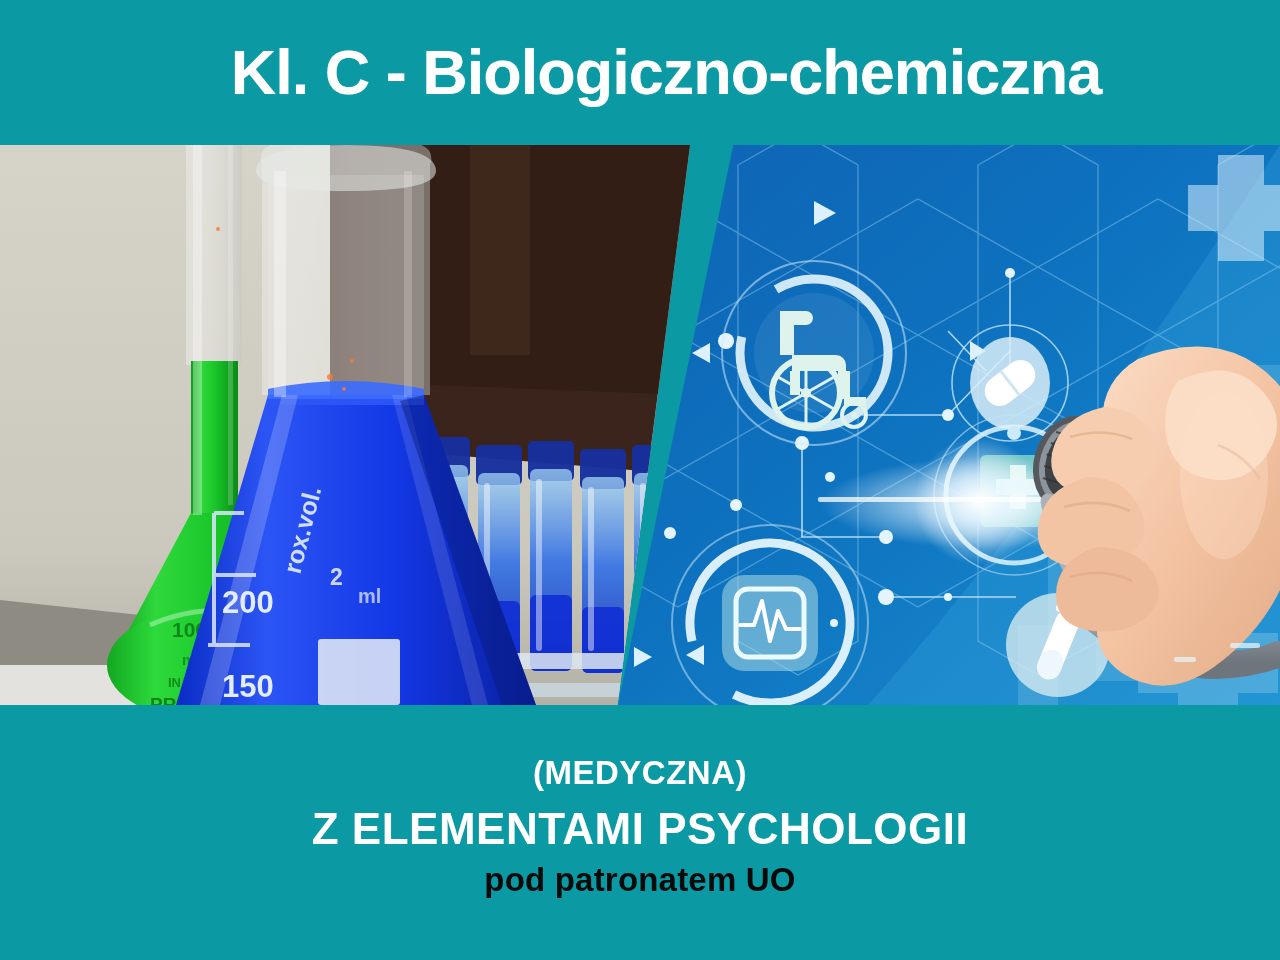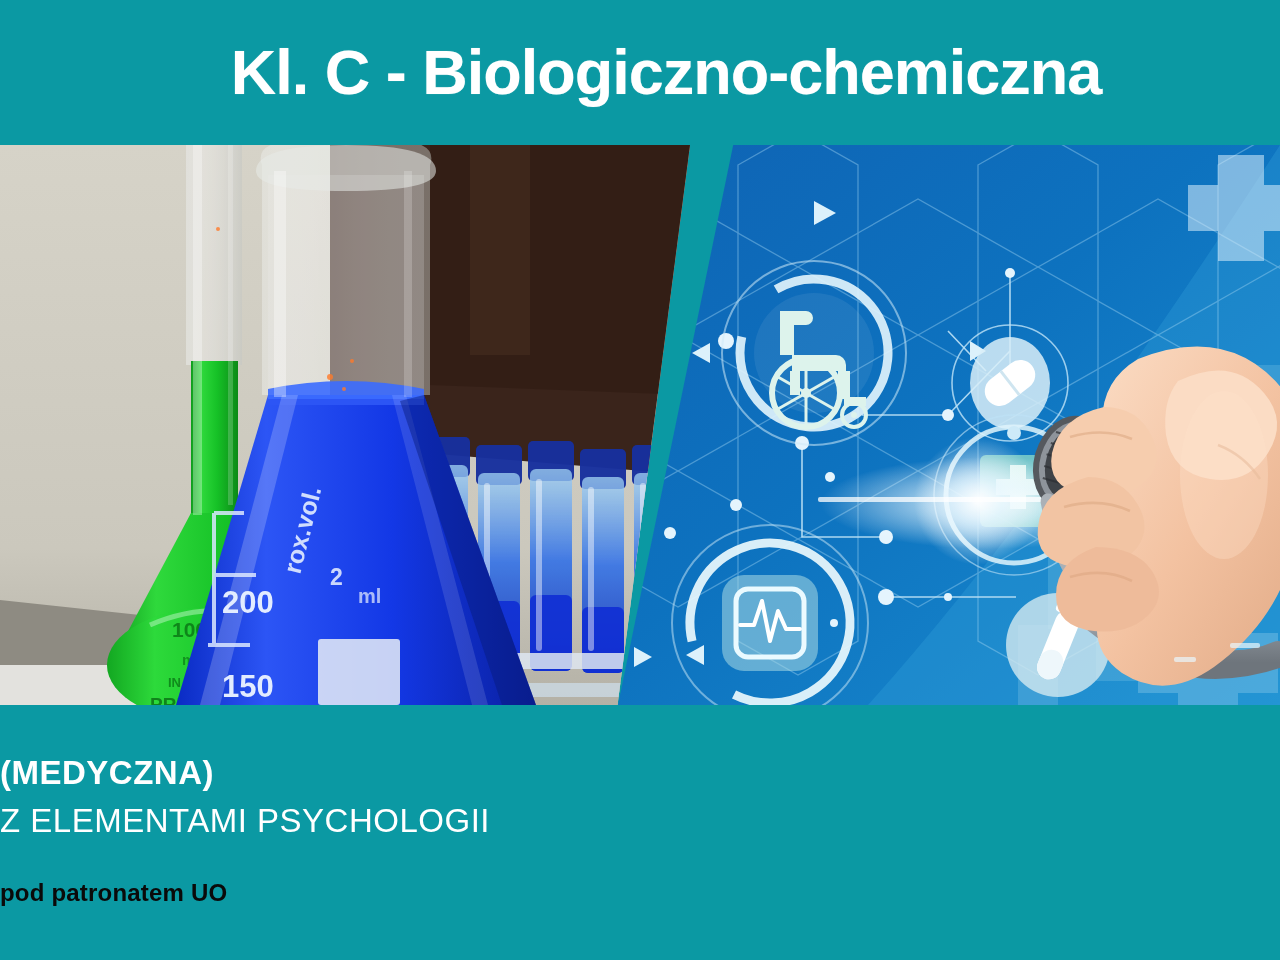--- a/index.html
+++ b/index.html
@@ -80,40 +80,39 @@
     background: #0b63ae;
   }
   .med { position:absolute; left:0; top:0; width:662px; height:560px; }
 
   
   .footer {
     position: absolute;
     left: 0; top: 705px;
     width: 1280px;
     height: 255px;
-    text-align: left;
+    text-align: center;
   }
   .sub1 {
     margin-top: 44px;
     font-size: 33px;
     font-weight: bold;
     color: #ffffff;
     letter-spacing: .5px;
     line-height: 1.45;
   }
   .sub2 {
-    font-size: 33px;
-    font-weight: normal;
+    font-size: 44px;
+    font-weight: bold;
     color: #ffffff;
     letter-spacing: .5px;
     line-height: 1.45;
   }
   .patron {
-    margin-top: 34px;
-    font-size: 24px;
+    font-size: 33px;
     font-weight: bold;
     color: #0a0a0a;
     letter-spacing: .2px;
   }
 </style>
 </head>
 <body>
 
 <div id="poster">
 

